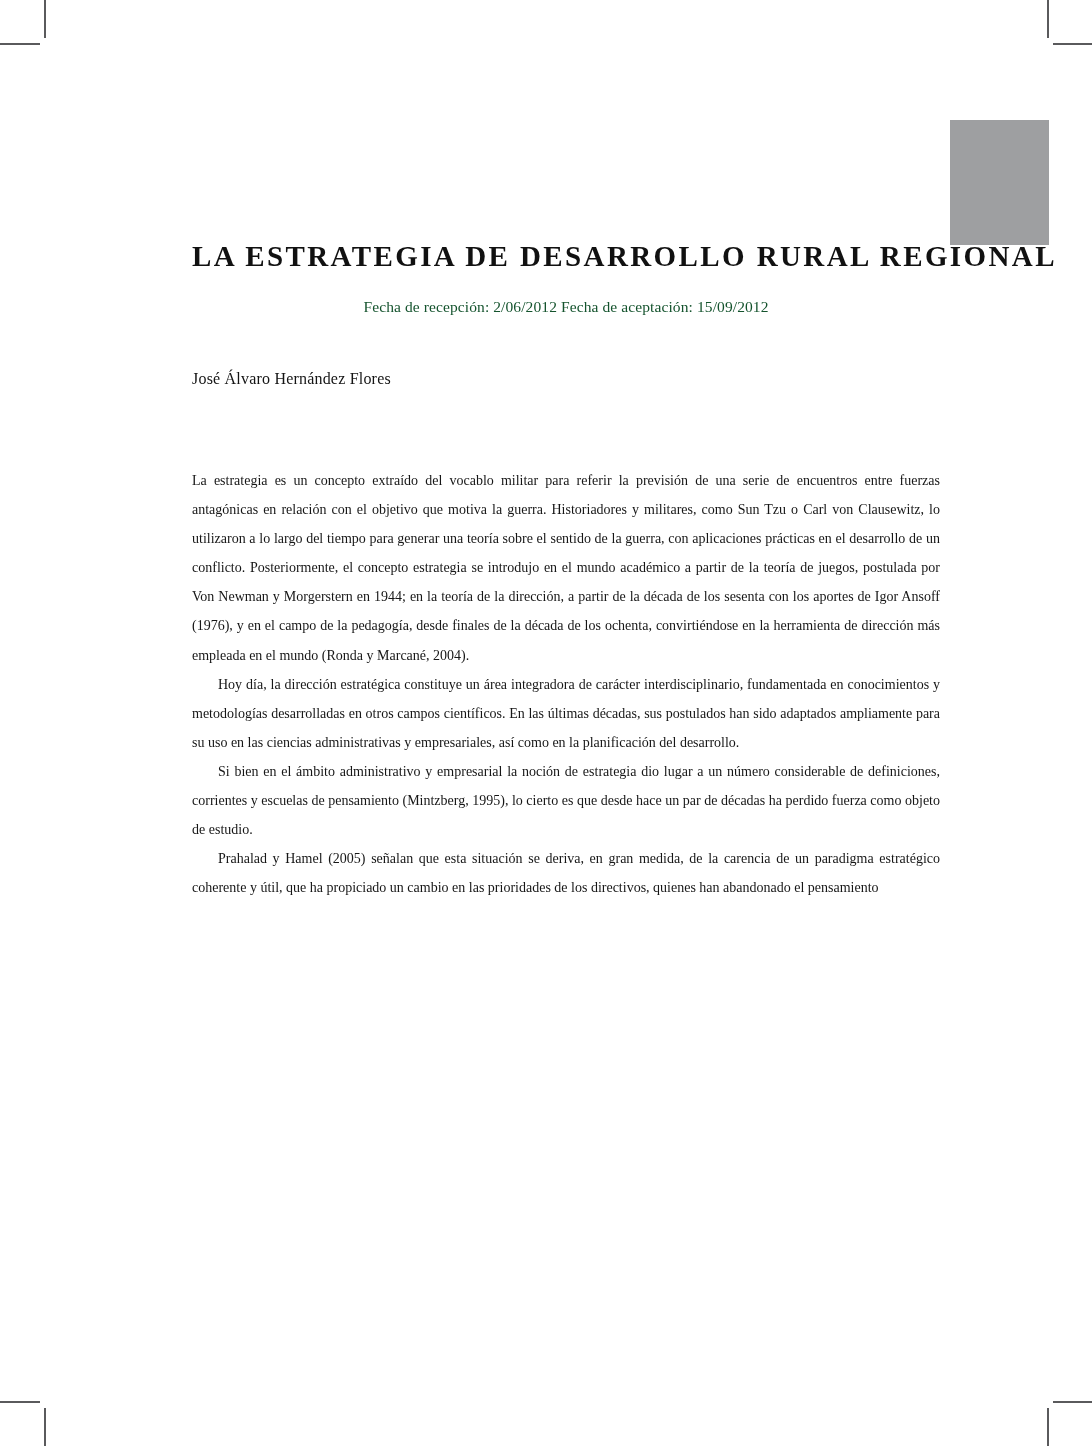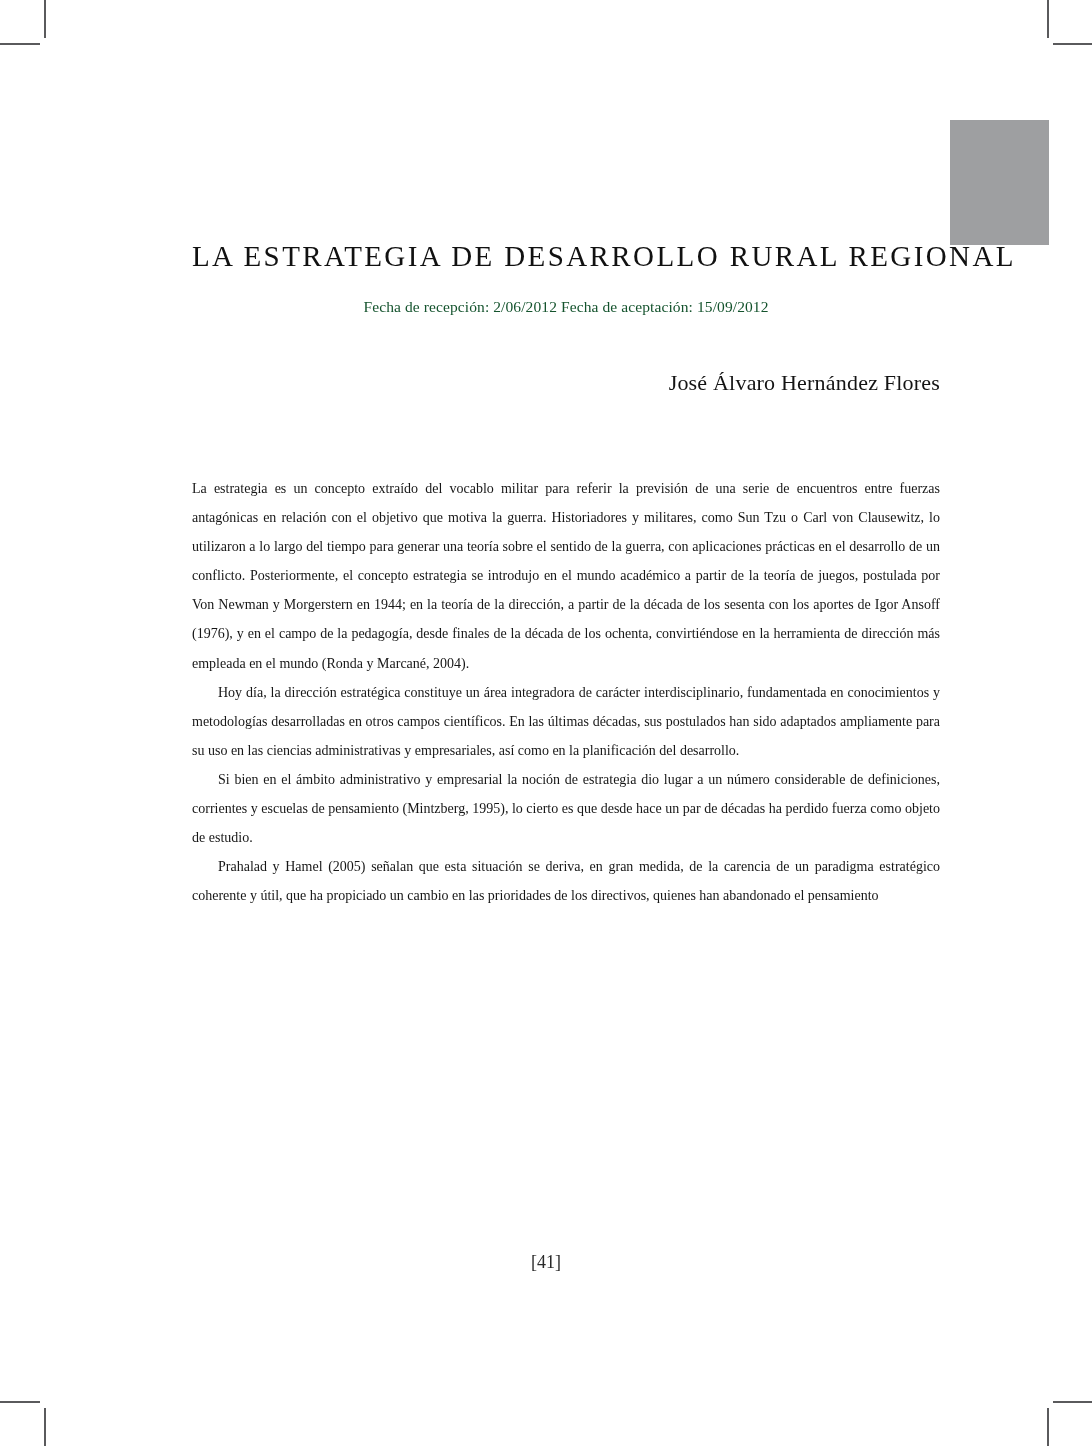--- a/index.html
+++ b/index.html
@@ -57,40 +57,40 @@
 
   
   .title-block {
     margin-top: 236px;
     text-align: center;
   }
   .title-line {
     font-size: 29px;
     line-height: 40px;
     letter-spacing: 2.4px;
-    font-weight: 400;
+    font-weight: 700;
     text-transform: uppercase;
     color: #111111;
     white-space: nowrap;
   }
 
   
   .dates {
     margin-top: 22px;
     text-align: center;
     font-size: 15.5px;
     color: #14532d;
     letter-spacing: 0.1px;
   }
 
   
   .author {
     margin-top: 54px;
-    text-align: right;
-    font-size: 22px;
+    text-align: left;
+    font-size: 16px;
     color: #141414;
     letter-spacing: 0.2px;
   }
 
   
   .body-text {
     margin-top: 78px;
   }
   .body-text p {
     margin: 0;
@@ -144,15 +144,14 @@
 
     <div class="body-text">
       <p>La estrategia es un concepto extraído del vocablo militar para referir la previsión de una serie de encuentros entre fuerzas antagónicas en relación con el objetivo que motiva la guerra. Historiadores y militares, como Sun Tzu o Carl von Clausewitz, lo utilizaron a lo largo del tiempo para generar una teoría sobre el sentido de la guerra, con aplicaciones prácticas en el desarrollo de un conflicto. Posteriormente, el concepto estrategia se introdujo en el mundo académico a partir de la teoría de juegos, postulada por Von Newman y Morgerstern en 1944; en la teoría de la dirección, a partir de la década de los sesenta con los aportes de Igor Ansoff (1976), y en el campo de la pedagogía, desde finales de la década de los ochenta, convirtiéndose en la herramienta de dirección más empleada en el mundo (Ronda y Marcané, 2004).</p>
       <p class="indent">Hoy día, la dirección estratégica constituye un área integradora de carácter interdisciplinario, fundamentada en conocimientos y metodologías desarrolladas en otros campos científicos. En las últimas décadas, sus postulados han sido adaptados ampliamente para su uso en las ciencias administrativas y empresariales, así como en la planificación del desarrollo.</p>
       <p class="indent">Si bien en el ámbito administrativo y empresarial la noción de estrategia dio lugar a un número considerable de definiciones, corrientes y escuelas de pensamiento (Mintzberg, 1995), lo cierto es que desde hace un par de décadas ha perdido fuerza como objeto de estudio.</p>
       <p class="indent">Prahalad y Hamel (2005) señalan que esta situación se deriva, en gran medida, de la carencia de un paradigma estratégico coherente y útil, que ha propiciado un cambio en las prioridades de los directivos, quienes han abandonado el pensamiento</p>
     </div>
 
   </div>
 
-  <div class="folio">[41]</div>
 
 </div>
 
 </body></html>

